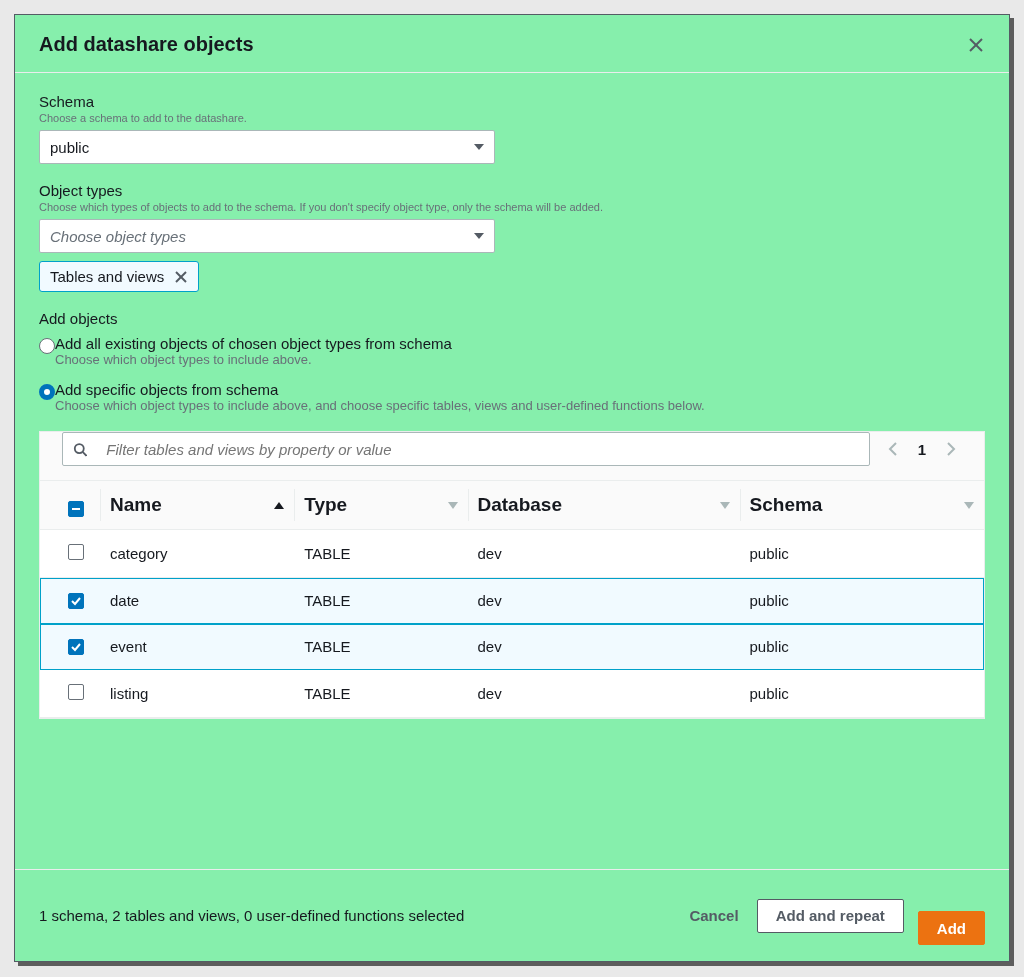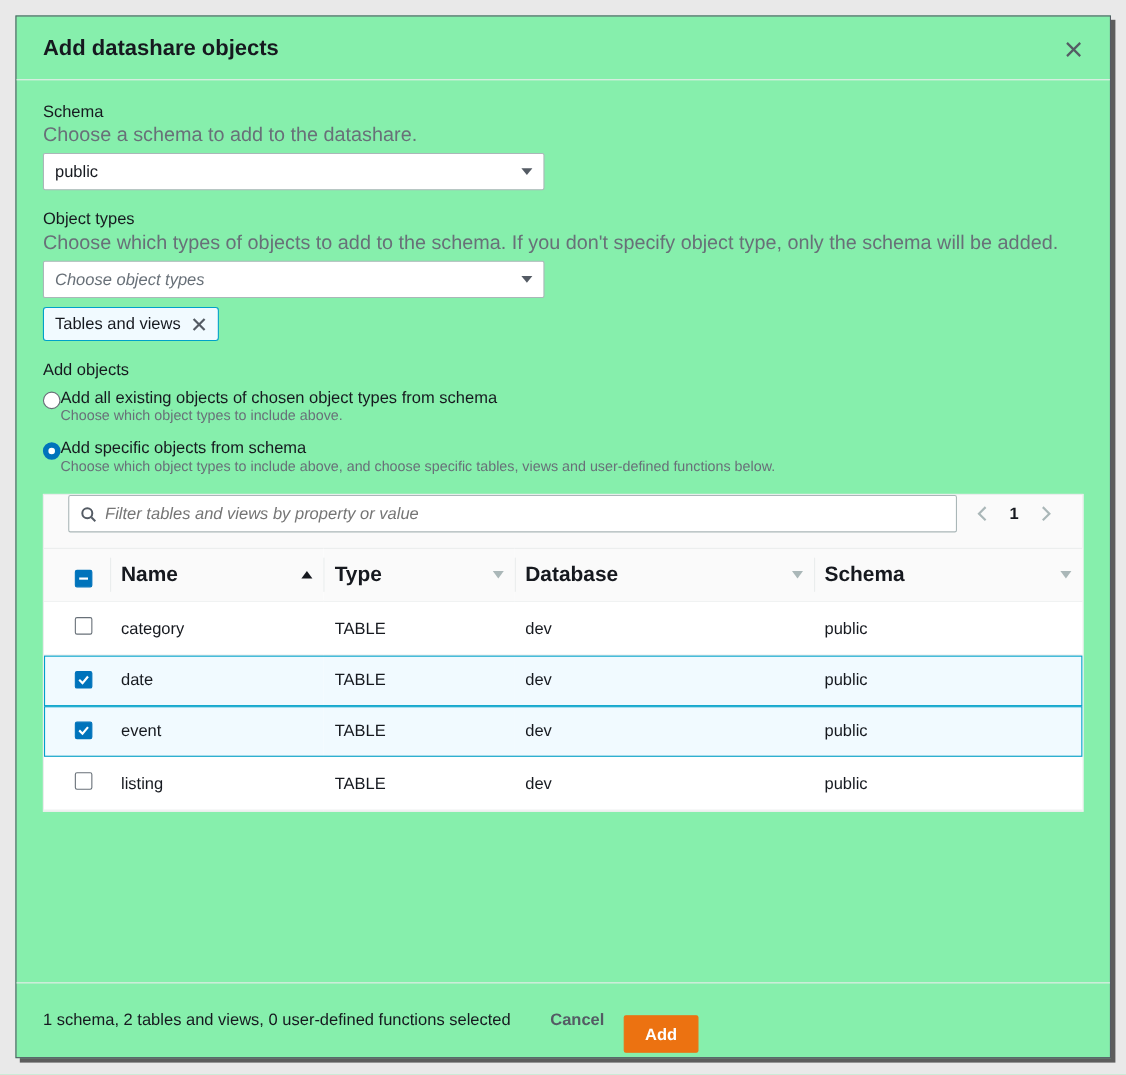--- a/index.html
+++ b/index.html
@@ -32,21 +32,21 @@
   .close-x { cursor: pointer; line-height: 0; color: #545b64; }
 
   .modal-body {
     flex: 1;
     overflow-y: auto;
     padding: 20px 24px 10px 24px;
   }
 
   .field { margin-bottom: 18px; }
   .field-label { font-size: 15px; color:#16191f; margin-bottom: 2px; }
-  .field-desc { font-size: 18px; color:#687078; margin-bottom: 6px; }
+  .field-desc { font-size: 11px; color:#687078; margin-bottom: 6px; }
 
   .select {
     width: 456px;
     height: 34px;
     border: 1px solid #aab7b8;
     border-radius: 2px;
     display: flex;
     align-items: center;
     justify-content: space-between;
     padding: 0 10px;
@@ -86,21 +86,21 @@
     background: #fafafa;
     margin-top: 10px;
   }
   .panel-header { padding: 18px 22px 10px 22px; }
   .panel-title { font-size: 20px; font-weight: 700; }
   .panel-count { color:#687078; font-weight:400; }
   .panel-tools { display:flex; gap:18px; align-items:center; padding: 0 22px 14px 22px; }
 
   .filter {
     flex:1; height:34px; border:1px solid #aab7b8; border-radius:2px; background:#fff;
-    display:flex; align-items:center; gap:8px; padding:0 10px;
+    display:flex; align-items:center; gap:19px; padding:0 10px;
   }
   .filter input {
     border:0; outline:0; width:100%; font-size:15px; font-style:italic; color:#687078; background:transparent;
   }
   .pager { display:flex; align-items:center; gap:20px; padding-right: 6px;}
   .pager .arrow { cursor:pointer; color:#aab7b8; line-height:0; }
   .pager .page { font-weight:700; font-size:15px; }
 
   table { width:100%; border-collapse: collapse; background:#fff; }
   thead th {
@@ -122,22 +122,22 @@
   }
   .chk.checked { background:#0073bb; border-color:#0073bb; color:#fff; }
   .chk.indet { background:#0073bb; border-color:#0073bb; }
   .chk.indet::after { content:""; width:8px; height:2px; background:#fff; }
 
   .sort-asc { width:0;height:0;border-left:5px solid transparent;border-right:5px solid transparent;border-bottom:7px solid #16191f; }
   .sort-filter { width:0;height:0;border-left:5px solid transparent;border-right:5px solid transparent;border-top:7px solid #aab7b8; }
 
   .modal-footer {
     border-top:1px solid #eaeded;
-    padding: 4px 24px;
-    display:flex; align-items:center; 
+    padding: 16px 24px;
+    display:flex; align-items:center; justify-content:space-between;
     gap: 32px;
   }
   .footer-right { display:flex; gap:14px; align-items:center; }
   .footer-status { font-size:15px; }
   .link-btn { color:#545b64; font-weight:700; font-size:15px; cursor:pointer; background:none; border:none; padding:6px 4px; }
   .btn {
     height:34px; padding: 0 18px; border-radius:2px; font-size:15px; font-weight:700; cursor:pointer;
     display:inline-flex; align-items:center;
   }
   .btn-normal { background:#fff; border:1px solid #545b64; color:#545b64; }
@@ -305,17 +305,18 @@
           </tbody>
       </table>
     </div>
 
   </div>
 
   <div class="modal-footer">
     <div class="footer-status">1 schema, 2 tables and views, 0 user-defined functions selected</div>
     <div class="footer-right">
       <button class="link-btn">Cancel</button>
+      <button class="btn btn-normal">Add and repeat</button>
       <button class="btn btn-primary">Add</button>
     </div>
   </div>
 
 </div>
 
 </body></html>

